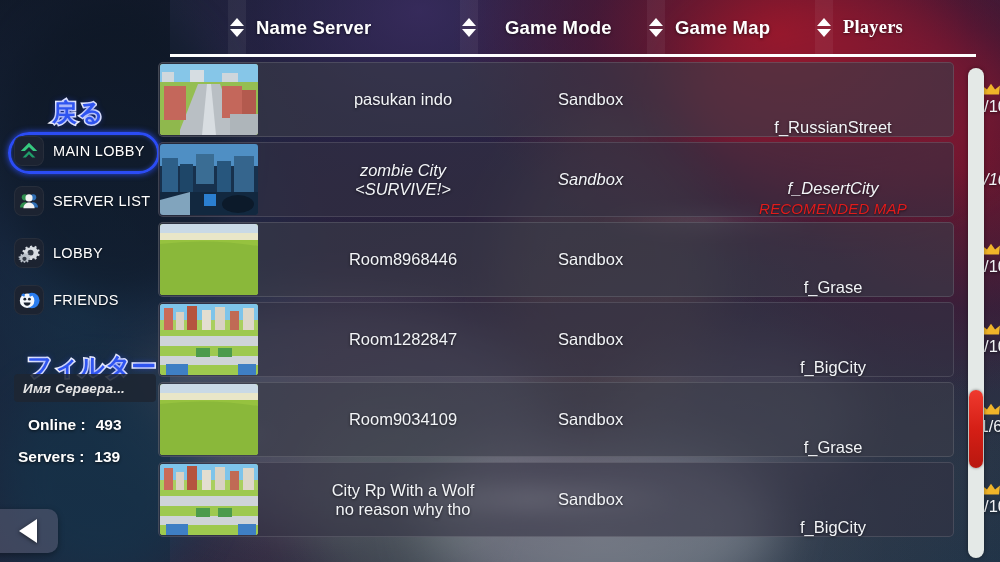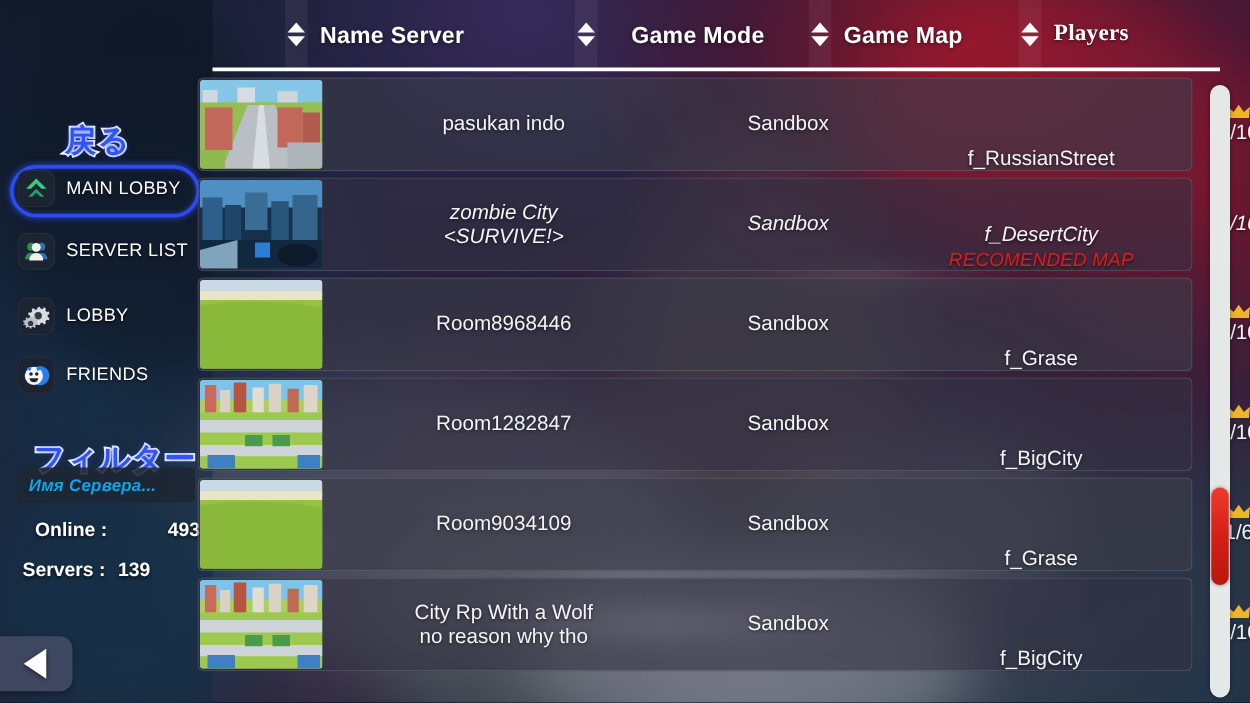--- a/index.html
+++ b/index.html
@@ -108,31 +108,31 @@
 
   .filter-input {
     position: absolute; left: 14px; top: 374px;
     width: 142px; height: 28px;
     background: rgba(30,37,50,.88);
     border-radius: 4px;
     display: flex; align-items: center;
     padding-left: 9px;
   }
   .filter-input span {
-    color: #0ea5e9; font-size: 13.5px; font-weight: bold; font-style: italic;
+    color: #e5e5e5; font-size: 13.5px; font-weight: bold; font-style: italic;
     letter-spacing: .2px;
   }
 
   .stat-row {
     position: absolute; left: 14px; width: 146px;
     display: flex; align-items: baseline; justify-content: flex-start; gap: 10px;
     color: #ffffff; font-size: 15.5px; font-weight: bold;
     text-shadow: 0 1px 3px rgba(0,0,0,.7);
   }
-  .stat-online  { top: 416px; padding-left: 14px; justify-content: space-between; }
+  .stat-online  { top: 416px; padding-left: 14px; }
   .stat-servers { top: 448px; padding-left: 4px; }
   .stat-value { font-weight: bold; }
 
   .back-btn {
     position: absolute; left: -14px; top: 509px;
     width: 72px; height: 44px;
     background: rgba(92,94,118,.55);
     border-radius: 10px;
     display: flex; align-items: center; justify-content: center;
     padding-left: 12px;
@@ -207,21 +207,21 @@
     text-shadow: 0 1px 3px rgba(0,0,0,.6);
     line-height: 19px;
   }
 
   .name-wrap {
     position: absolute; left: 110px; top: 0; width: 270px; height: 75px;
     display: flex; flex-direction: column; align-items: center; justify-content: center;
   }
   .mode-wrap {
     position: absolute; left: 400px; top: 0; width: 145px; height: 75px;
-    display: flex; align-items: center; justify-content: center;
+    display: flex; align-items: center; 
   }
   .map-wrap {
     position: absolute; left: 560px; top: 0; width: 230px; height: 75px;
     display: flex; flex-direction: column; align-items: center; justify-content: flex-end;
   }
   .players-wrap {
     position: absolute; left: 790px; top: 0; width: 86px; height: 75px;
     display: flex; flex-direction: column; align-items: center; justify-content: center;
     gap: 1px;
   }

